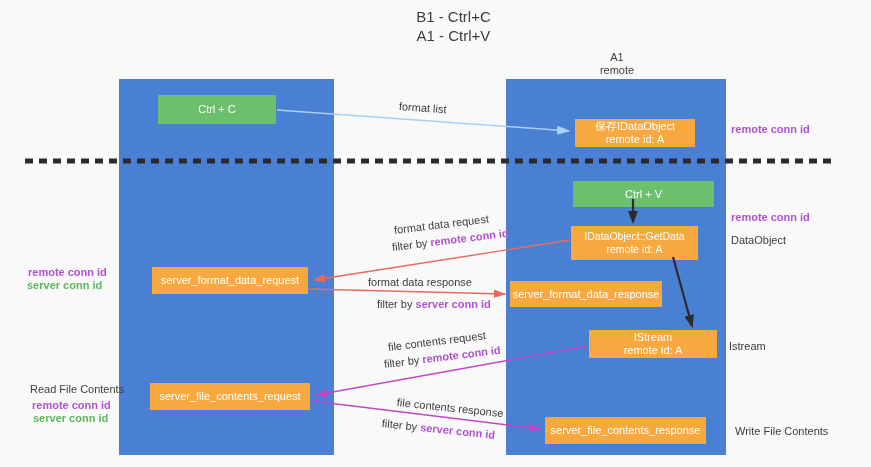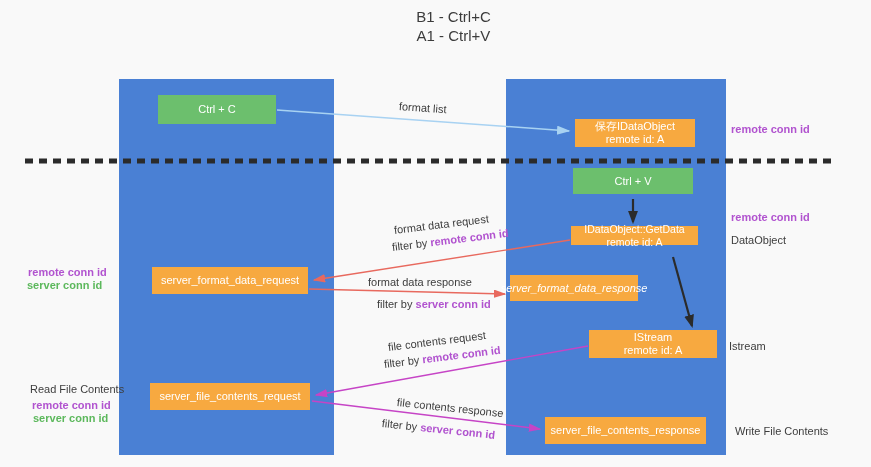--- a/index.html
+++ b/index.html
@@ -18,25 +18,25 @@
   .col-right { left:506px; width:220px; }
 
   .box { position:absolute; display:flex; flex-direction:column; align-items:center;
          justify-content:center; color:#ffffff; font-size:11px; line-height:13px;
          text-align:center; z-index:2; white-space:nowrap; }
   .green  { background:var(--green_btn); }
   .orange { background:var(--orange_box); }
 
   .box-ctrl-c   { left:158px; top:95px;  width:118px; height:29px; }
   .box-save     { left:575px; top:119px; width:120px; height:28px; font-size:11px; }
-  .box-ctrl-v   { left:573px; top:168px; width:120px; height:26px; }
-  .box-getdata  { left:571px; top:226px; width:127px; height:19px; font-size:10.5px; }
+  .box-ctrl-v   { left:573px; top:181px; width:141px; height:26px; }
+  .box-getdata  { left:571px; top:226px; width:127px; height:34px; font-size:10.5px; }
   .box-istream  { left:589px; top:330px; width:128px; height:28px; }
   .box-fmt-req  { left:152px; top:267px; width:156px; height:27px; }
-  .box-fmt-resp { left:510px; top:275px; width:128px; height:26px;font-style:italic; }
+  .box-fmt-resp { left:510px; top:281px; width:152px; height:26px; }
   .box-file-req { left:150px; top:383px; width:160px; height:27px; }
   .box-file-resp{ left:545px; top:417px; width:161px; height:27px; }
 
   .lbl { position:absolute; font-size:11px; color:var(--dark_text); white-space:nowrap; z-index:4; }
   .purple  { color:var(--purple_text); font-weight:bold; }
   .greentx { color:var(--green_text);  font-weight:bold; }
 
   .rot-up   { transform:rotate(-7deg); transform-origin:left center; }
   .rot-dn   { transform:rotate(6deg);  transform-origin:left center; }
   .rot-dn-s { transform:rotate(4deg);  transform-origin:left center; }
@@ -46,20 +46,24 @@
 </head>
 <body>
 
 <div class="stage">
 
   <div class="title">
     <div>B1 - Ctrl+C</div>
     <div>A1 - Ctrl+V</div>
   </div>
 
+  <div class="lifeline-label" style="left:557px;">
+    <div>A1</div>
+    <div>remote</div>
+  </div>
 
   <div class="col col-left"></div>
   <div class="col col-right"></div>
 
   <div class="box green box-ctrl-c">
     <div>Ctrl + C</div>
   </div>
 
   <div class="box orange box-save">
     <div>保存IDataObject</div>

